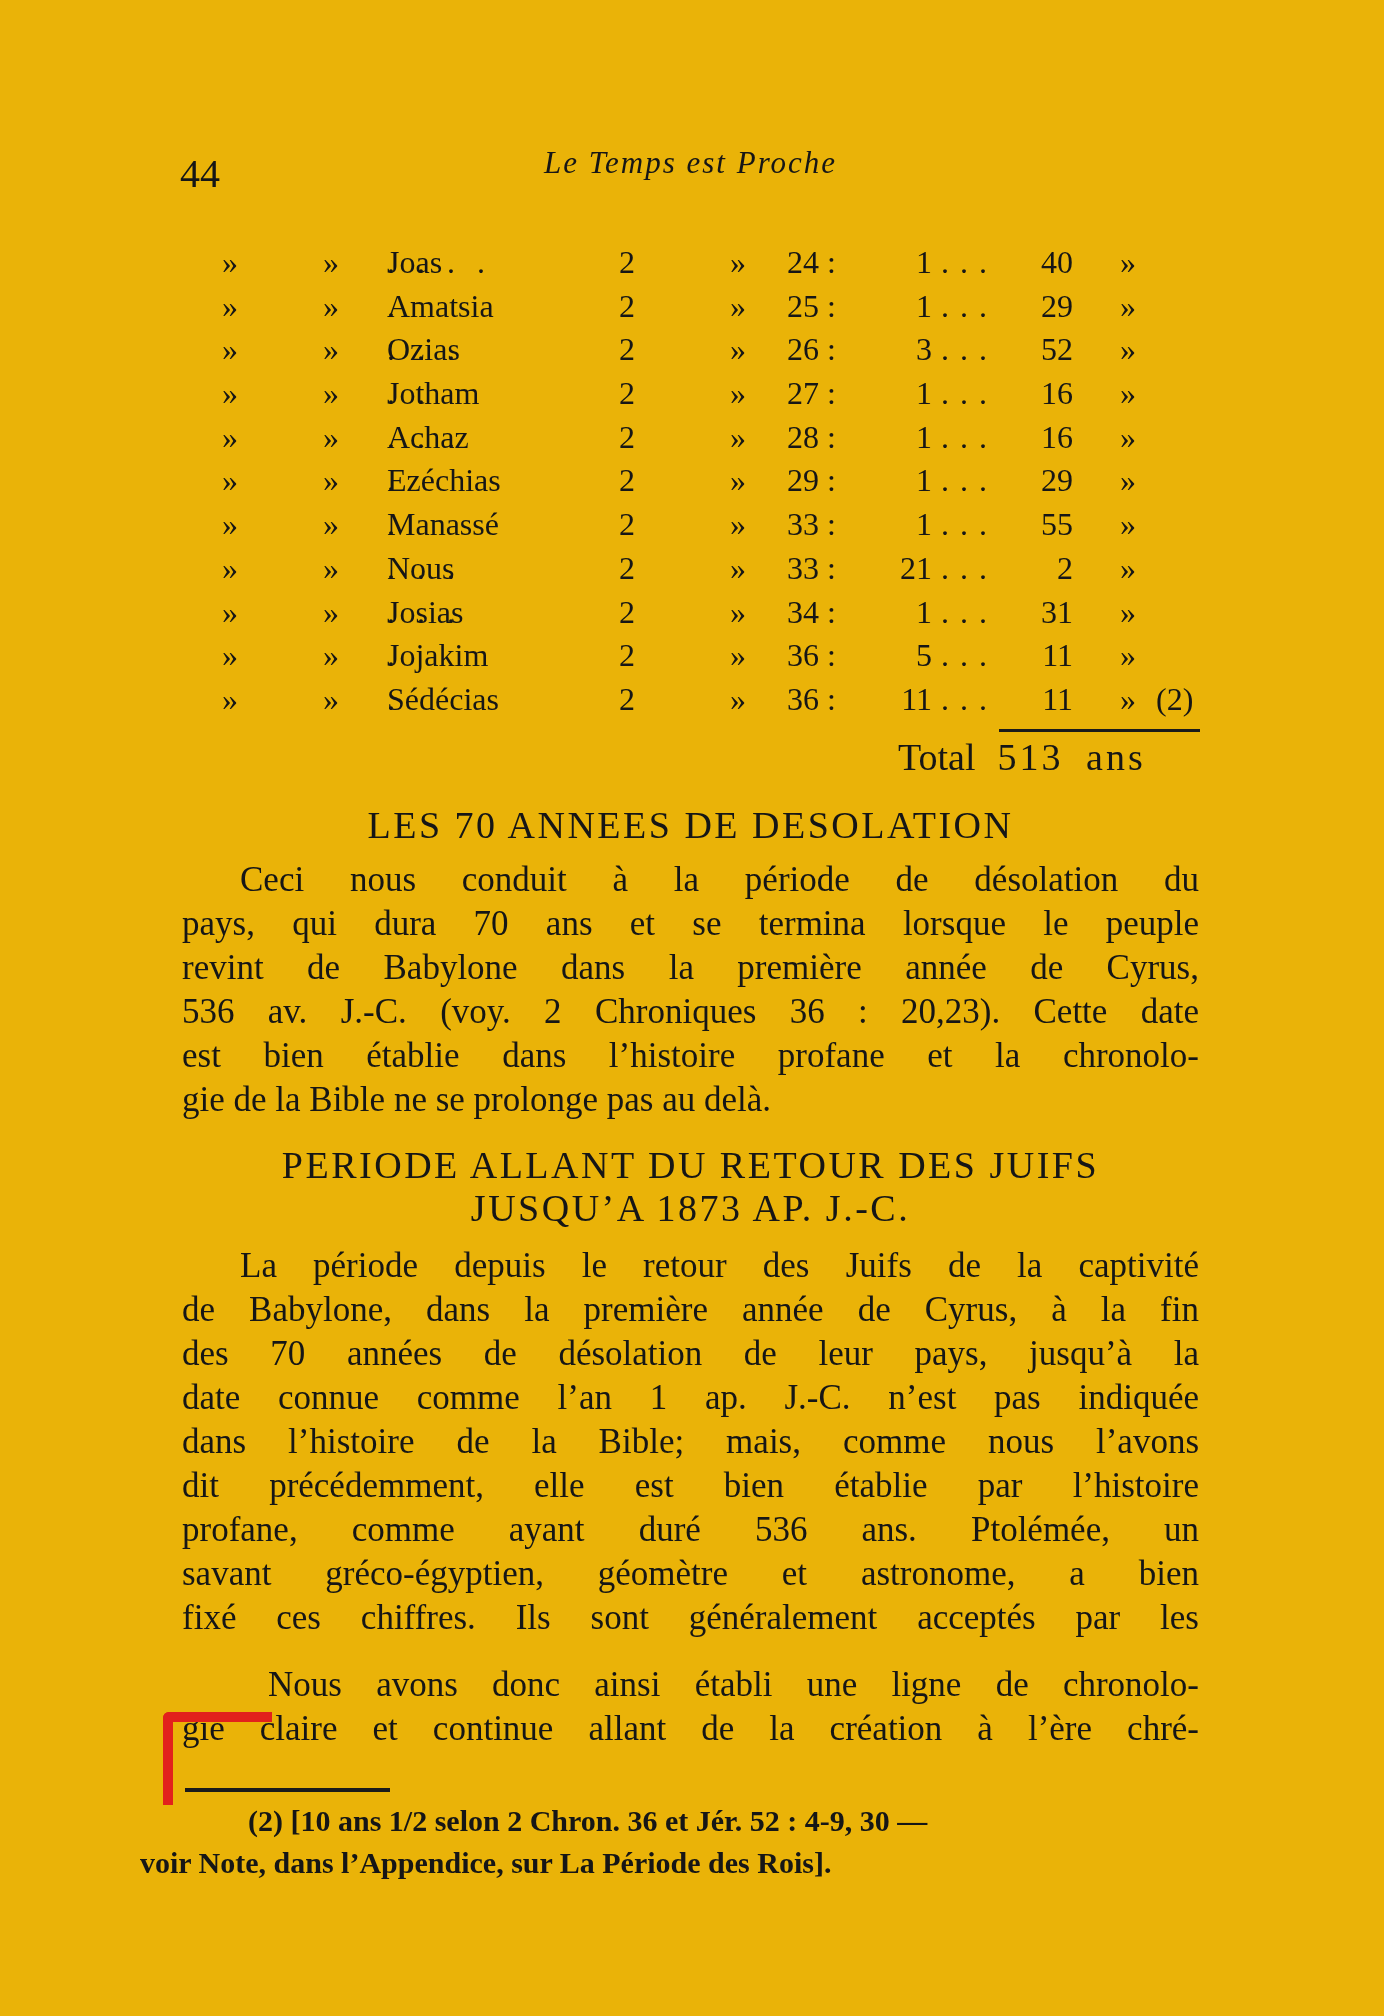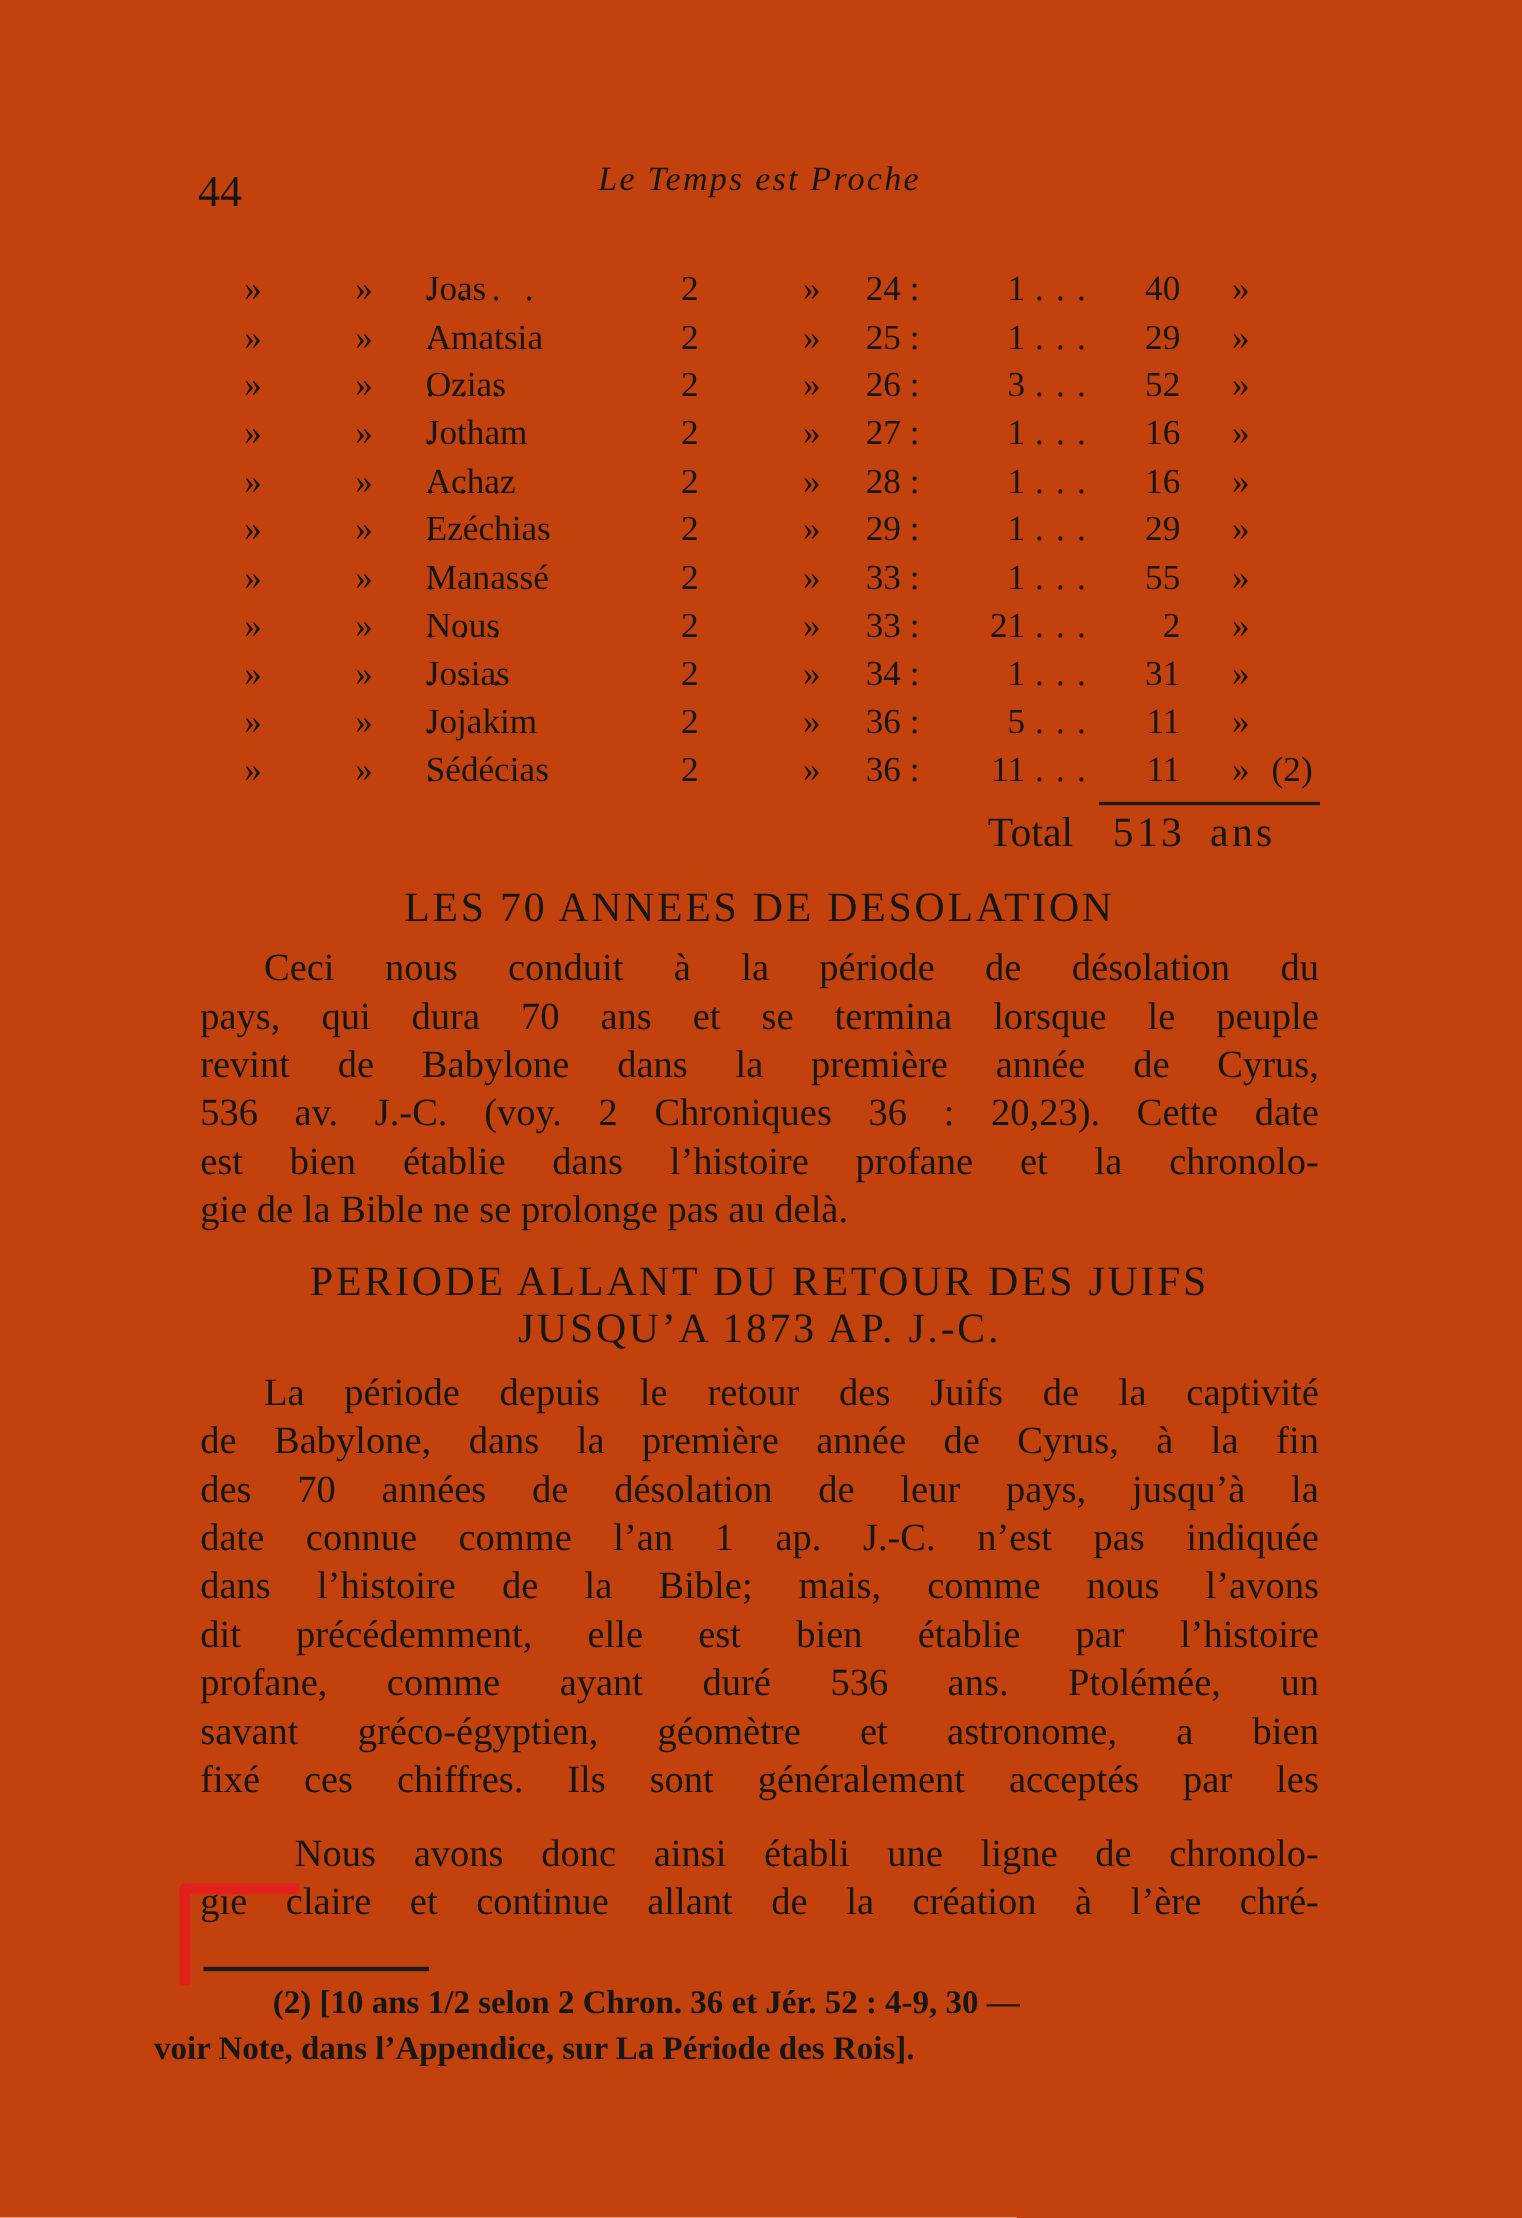--- a/index.html
+++ b/index.html
@@ -1,19 +1,19 @@
 <!DOCTYPE html>
 <html style="--annotation-color: #e2211c;"><head>
 <meta charset="utf-8">
 <style>
   html,body{margin:0;padding:0;background:#e8e8e8;}
   .page{
     position:relative;
     width:1384px;height:2016px;
-    background:#c2410c;
+    background:#eab308;
     font-family:"Liberation Serif","DejaVu Serif",serif;
     color:#161616;
     overflow:hidden;
   }
   
   .page-num{position:absolute;left:180px;top:152px;font-size:40px;line-height:44px;}
   .running-title{
     position:absolute;left:182px;top:138px;width:1017px;
     text-align:center;font-style:italic;font-size:31px;letter-spacing:2px;line-height:50px;
   }
@@ -29,21 +29,21 @@
   .c-g3{left:713px;width:50px;text-align:center;}
   .c-chap{left:763px;width:97px;text-align:center;}
   .c-verse{left:880px;width:120px;display:flex;}
   .c-verse .vnum{position:static;display:inline-block;width:52px;text-align:right;}
   .c-verse .vdots{position:static;margin-left:9px;letter-spacing:11px;}
   .c-years{left:1003px;width:70px;text-align:right;}
   .c-g4{left:1103px;width:50px;text-align:center;}
   .c-note{left:1156px;width:110px;text-align:left;}
   .sum-line{position:absolute;left:999px;top:729px;width:201px;height:3px;background:#1b1b1b;}
   .total-row{position:absolute;left:898px;top:736px;font-size:38px;line-height:42px;}
-  .total-row .tval{margin-left:36px;letter-spacing:3px;word-spacing:10px;}
+  .total-row .tval{margin-left:22px;letter-spacing:3px;word-spacing:10px;}
   
   .heading{
     position:absolute;left:182px;width:1017px;text-align:center;
     font-size:38px;letter-spacing:2.5px;line-height:43px;
   }
   .h1{top:804px;}
   .h2{top:1144px;}
   .para{position:absolute;left:182px;width:1017px;font-size:35px;}
   .p1{top:858px;}
   .p2{top:1244px;}

